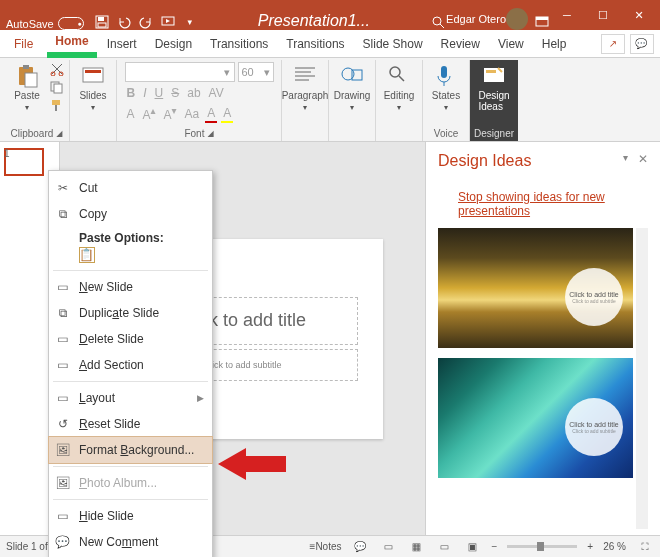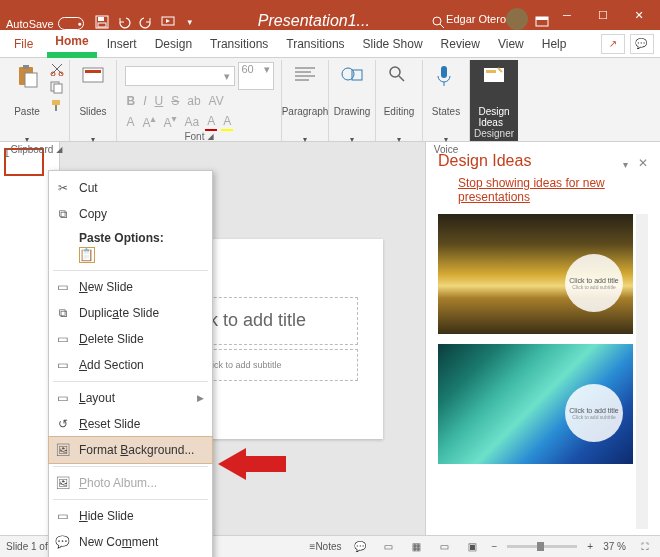--- a/index.html
+++ b/index.html
@@ -21,43 +21,43 @@
 .tabs .tab.file { color: #b7472a; margin-right: 4px; }
 .tabs .tab.active { color: #b7472a; border-bottom: 6px solid #22c55e; font-weight: 600; }
 .tabs .spacer { flex: 1; }
 .tabs .ricon { width: 24px; height: 20px; border: 1px solid #d6d6d6; margin-left: 3px; display: flex; align-items: center; justify-content: center; color: #b7472a; font-size: 10px; }
 
 .ribbon { height: 84px; background: #f3f3f3; border-bottom: 1px solid #d0d0d0; display: flex; padding: 2px 4px 0; }
 .group { display: flex; flex-direction: column; align-items: center; padding: 0 4px; position: relative; }
 .group + .group { border-left: 1px solid #d8d8d8; }
 .group-label { font-size: 10px; color: #666; margin-top: auto; margin-bottom: 2px; display: flex; align-items: center; gap: 3px; }
 .group-body { display: flex; gap: 3px; align-items: flex-start; padding-top: 2px; flex: 1; }
-.bigbtn { width: 38px; display: flex; flex-direction: column; align-items: center; gap: 18px; font-size: 10px; color: #555; padding-top: 2px; }
+.bigbtn { width: 38px; display: flex; flex-direction: column; align-items: center; gap: 2px; font-size: 10px; color: #555; padding-top: 2px; }
 .bigbtn .ico { width: 24px; height: 24px; }
 .smallcol { display: flex; flex-direction: column; gap: 4px; }
 .smallcol .ico { width: 16px; height: 14px; }
 .fontgroup { width: 165px; }
 .fontrow { display: flex; gap: 3px; align-items: center; margin-bottom: 3px; }
 .fontname { width: 110px; height: 20px; border: 1px solid #ccc; background: #fff; font-size: 11px; padding: 0 4px; display: flex; align-items: center; color: #999; }
-.fontsize { width: 36px; height: 28px; border: 1px solid #ccc; background: #fff; font-size: 11px; padding: 0 3px; display: flex; color: #999; }
+.fontsize { width: 36px; height: 20px; border: 1px solid #ccc; background: #fff; font-size: 11px; padding: 0 3px; display: flex; align-items: center; color: #999; }
 .fontbtns { display: flex; gap: 4px; align-items: center; color: #aaa; font-size: 12px; }
 .fontbtns span { padding: 1px 2px; }
 .dl { background: #404040; color: #fff; }
 
 .workspace { display: flex; height: 393px; background: #e6e6e6; }
 .thumbcol { width: 60px; background: #fff; border-right: 1px solid #d0d0d0; padding: 6px 4px; }
 .thumbnum { font-size: 10px; color: #666; float: left; margin-right: 3px; }
 .thumb { width: 40px; height: 28px; border: 2px solid #c43e1c; background: #fff; }
 .canvas { flex: 1; display: flex; align-items: center; justify-content: center; position: relative; }
 .slide { width: 280px; height: 200px; background: #fff; box-shadow: 0 1px 3px rgba(0,0,0,0.2); display: flex; flex-direction: column; align-items: center; justify-content: center; }
 .titlebox { width: 230px; height: 48px; border: 1px dashed #bbb; display: flex; align-items: center; justify-content: center; color: #666; font-size: 18px; margin-bottom: 4px; }
 .subbox { width: 230px; height: 32px; border: 1px dashed #bbb; display: flex; align-items: center; justify-content: center; color: #888; font-size: 9px; }
 
 .designpane { width: 235px; background: #fff; border-left: 1px solid #d0d0d0; display: flex; flex-direction: column; padding: 10px 12px 6px; }
-.dp-head { display: flex; align-items: flex-end; color: #c43e1c; font-size: 16px; margin-bottom: 6px; }
+.dp-head { display: flex; align-items: flex-start; color: #c43e1c; font-size: 16px; margin-bottom: 20px; }
 .dp-head .spacer { flex: 1; }
 .dp-head .x { color: #888; font-size: 12px; margin-left: 10px; }
 .dp-link { color: #c43e1c; text-decoration: underline; font-size: 12px; margin-bottom: 10px; margin-left: 20px; }
 .dp-scroll { flex: 1; overflow: hidden; position: relative; padding-right: 14px; }
 .dp-scroll::after { content: ""; position: absolute; right: 0; top: 0; bottom: 0; width: 12px; background: #f0f0f0; }
 .dp-scroll .thumb-scroll { position: absolute; right: 1px; top: 0; width: 10px; height: 70px; background: #c8c8c8; }
 .dthumb { width: 195px; height: 120px; margin-bottom: 10px; position: relative; background: #333; overflow: hidden; }
 .dthumb .circ { position: absolute; right: 10px; top: 40px; width: 58px; height: 58px; background: rgba(255,255,255,0.85); border-radius: 50%; display: flex; flex-direction: column; align-items: center; justify-content: center; font-size: 7px; color: #555; }
 .dthumb.blue-wave { background: #fff; }
 
@@ -447,15 +447,15 @@
   <span class="sicon">💬</span>
   <span class="sicon">▭</span>
   <span class="sicon">▦</span>
   <span class="sicon">▭</span>
   <span class="sicon">▣</span>
   <span>−</span>
   <div class="slider">
       <div class="knob"></div>
     </div>
   <span>+</span>
-  <span>37 %</span>
+  <span>26 %</span>
   <span class="sicon">⛶</span>
 </div>
 
 </body></html>

